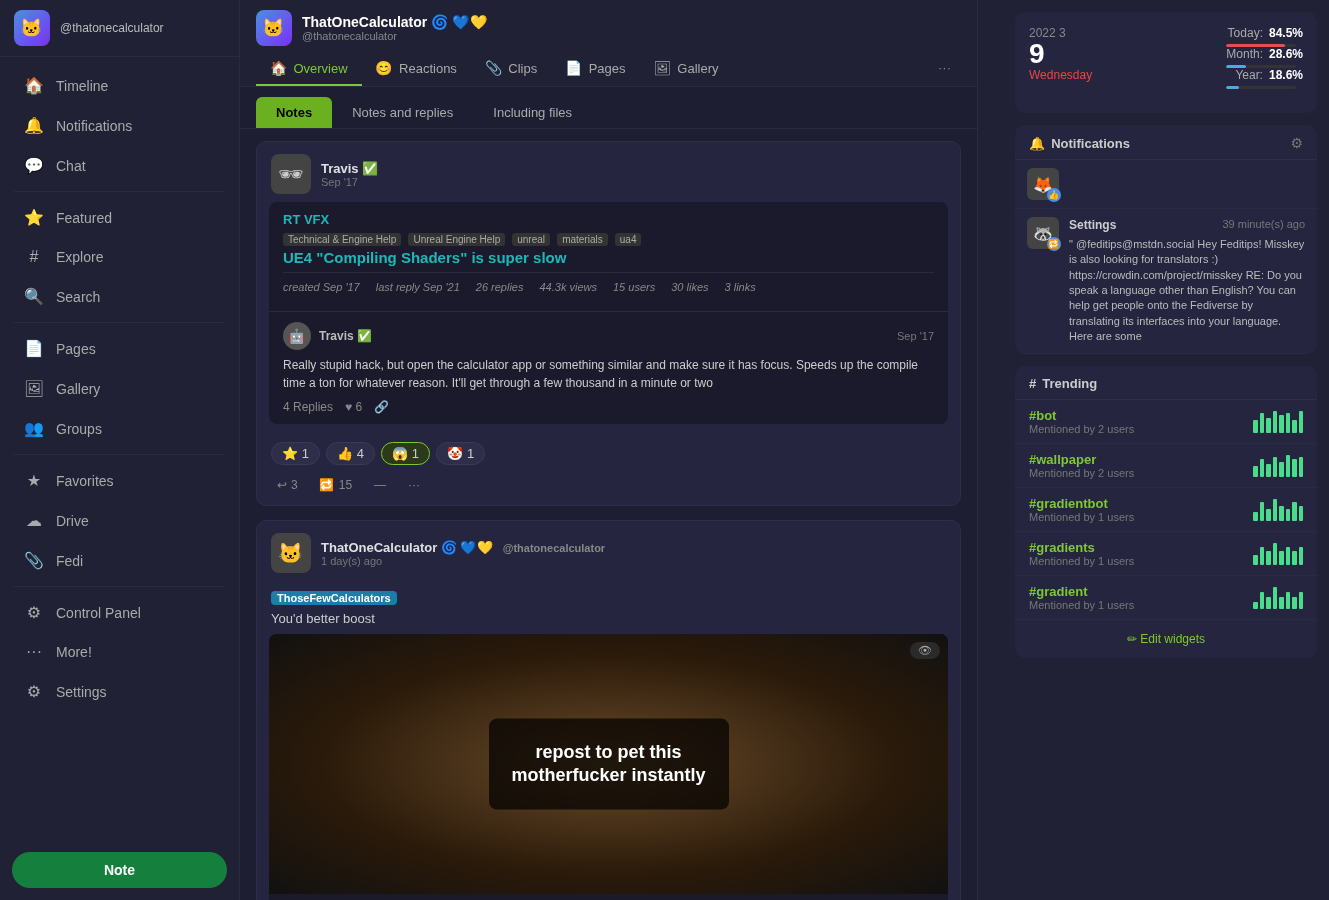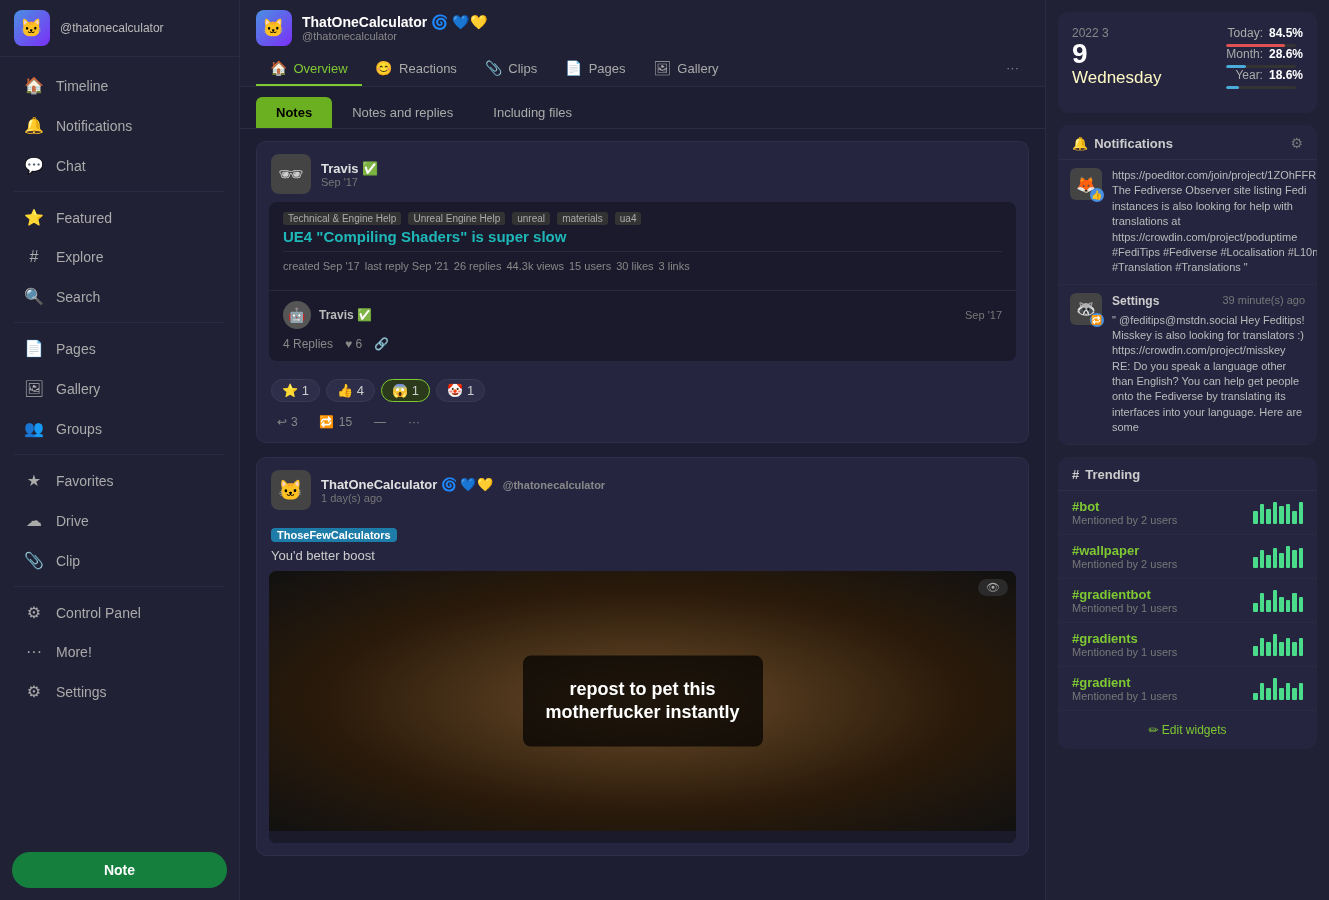--- a/index.html
+++ b/index.html
@@ -215,26 +215,27 @@
       font-size: 10px;
     }
     .discourse-title {
       font-size: 15px;
       font-weight: 700;
       color: #1eb8b8;
       margin-bottom: 6px;
     }
     .discourse-stats {
       display: flex;
-      gap: 5px;
+      gap: 16px;
       font-size: 11px;
       color: #888;
       padding: 8px 0;
       border-top: 1px solid #2a2a3a;
       margin-top: 6px;
+      font-style: italic;
     }
     .discourse-reply {
       padding: 10px 14px;
       border-top: 1px solid #2a2a3a;
     }
     .reply-header {
       display: flex;
       align-items: center;
       gap: 8px;
       margin-bottom: 6px;
@@ -373,46 +374,47 @@
       display: flex;
       align-items: center;
       gap: 10px;
       padding: 6px 12px;
       font-size: 11px;
       color: #aaa;
     }
 
     
     .right-sidebar {
-      width: 284px;
+      width: 352px;
       background: #212136;
       border-left: 1px solid #2a2a40;
       display: flex;
       flex-direction: column;
       overflow-y: auto;
       flex-shrink: 0;
+      padding-left: 25px;
     }
     .right-sidebar::-webkit-scrollbar { width: 4px; }
     .right-sidebar::-webkit-scrollbar-thumb { background: #444; border-radius: 2px; }
 
     
     .calendar-widget {
       background: #252540;
       border-radius: 10px;
       margin: 12px;
       padding: 14px;
     }
     .cal-header {
       display: flex;
       justify-content: space-between;
       align-items: flex-start;
       margin-bottom: 10px;
     }
     .cal-date { font-size: 28px; font-weight: 700; color: #fff; line-height: 1; }
-    .cal-day { font-size: 17px; color: #fef9c3; }
+    .cal-day { font-size: 12px; color: #ef4444; }
     .cal-stats { text-align: right; font-size: 12px; }
     .cal-stat { display: flex; align-items: center; gap: 6px; justify-content: flex-end; margin-bottom: 4px; }
     .cal-stat-label { color: #aaa; }
     .cal-stat-val { color: #fff; font-weight: 600; }
     .cal-bar { height: 3px; width: 70px; background: #333; border-radius: 2px; overflow: hidden; }
     .cal-bar-fill { height: 100%; border-radius: 2px; }
 
     
     .widget-section {
       margin: 0 12px 12px;
@@ -553,21 +555,21 @@
       <div class="nav-item">
         <span class="nav-icon">★</span>
         <span class="nav-label">Favorites</span>
       </div>
       <div class="nav-item">
         <span class="nav-icon">☁</span>
         <span class="nav-label">Drive</span>
       </div>
       <div class="nav-item">
         <span class="nav-icon">📎</span>
-        <span class="nav-label">Clip</span>
+        <span class="nav-label">Fedi</span>
       </div>
       <div class="nav-divider"></div>
       <div class="nav-item">
         <span class="nav-icon">⚙</span>
         <span class="nav-label">Control Panel</span>
       </div>
       <div class="nav-item">
         <span class="nav-icon">···</span>
         <span class="nav-label">More!</span>
       </div>
@@ -625,20 +627,23 @@
     <div class="post-card">
       <div class="post-header">
         <div class="post-avatar">🕶</div>
         <div class="post-meta">
           <div class="post-author">Travis ✅</div>
           <div class="post-timestamp">Sep '17</div>
         </div>
       </div>
       <div class="post-content-area">
         <div class="discourse-post">
+          <div style="display:flex;align-items:center;gap:6px;margin-bottom:6px;">
+            <span style="color:#1eb8b8;font-weight:700;font-size:13px;">RT VFX</span>
+          </div>
           <div class="discourse-tag">
             <span>Technical &amp; Engine Help</span>
             <span>Unreal Engine Help</span>
             <span>unreal</span>
             <span>materials</span>
             <span>ua4</span>
           </div>
           <div class="discourse-title">UE4 "Compiling Shaders" is super slow</div>
           <div class="discourse-stats">
             <div>created <span>Sep '17</span></div>
@@ -649,20 +654,21 @@
             <div><span>30</span> likes</div>
             <div><span>3</span> links</div>
           </div>
         </div>
         <div class="discourse-reply">
           <div class="reply-header">
             <div class="reply-avatar">🤖</div>
             <div class="reply-author">Travis ✅</div>
             <div class="reply-time">Sep '17</div>
           </div>
+          <div class="reply-text">Really stupid hack, but open the calculator app or something similar and make sure it has focus. Speeds up the compile time a ton for whatever reason. It'll get through a few thousand in a minute or two</div>
           <div class="reply-footer">
             <span>4 Replies</span>
             <span>♥ <span>6</span></span>
             <span>🔗</span>
           </div>
         </div>
       </div>
       <div class="reactions-row" id="post1-reactions">
           <div class="reaction-btn">⭐ 1</div>
           <div class="reaction-btn">👍 4</div>
@@ -760,21 +766,20 @@
         🔔 <span>Notifications</span>
       </div>
       <span class="widget-gear">⚙</span>
     </div>
     <div id="notif-list">
         <div class="notif-item">
     <div class="notif-avatar">
       🦊
       <div class="notif-badge">👍</div>
     </div>
-    <div class="notif-text">https://poeditor.com/join/project/1ZOhFFRFdE The Fediverse Observer site listing Fedi instances is also looking for help with translations at https://crowdin.com/project/poduptime #FediTips #Fediverse #Localisation #L10n #Translation #Translations "</div>
   </div>
         <div class="notif-item">
     <div class="notif-avatar">
       🦝
       <div class="notif-badge">🔁</div>
     </div>
     <div class="notif-text"><div style="display:flex;justify-content:space-between;margin-bottom:3px;">
               <span style="font-weight:600;color:#ccc;font-size:12px;">Settings</span>
               <span style="font-size:11px;color:#777;">39 minute(s) ago</span>
             </div>" @feditips@mstdn.social Hey Feditips! Misskey is also looking for translators :) https://crowdin.com/project/misskey  RE: Do you speak a language other than English?  You can help get people onto the Fediverse by translating its interfaces into your language.  Here are some</div>

